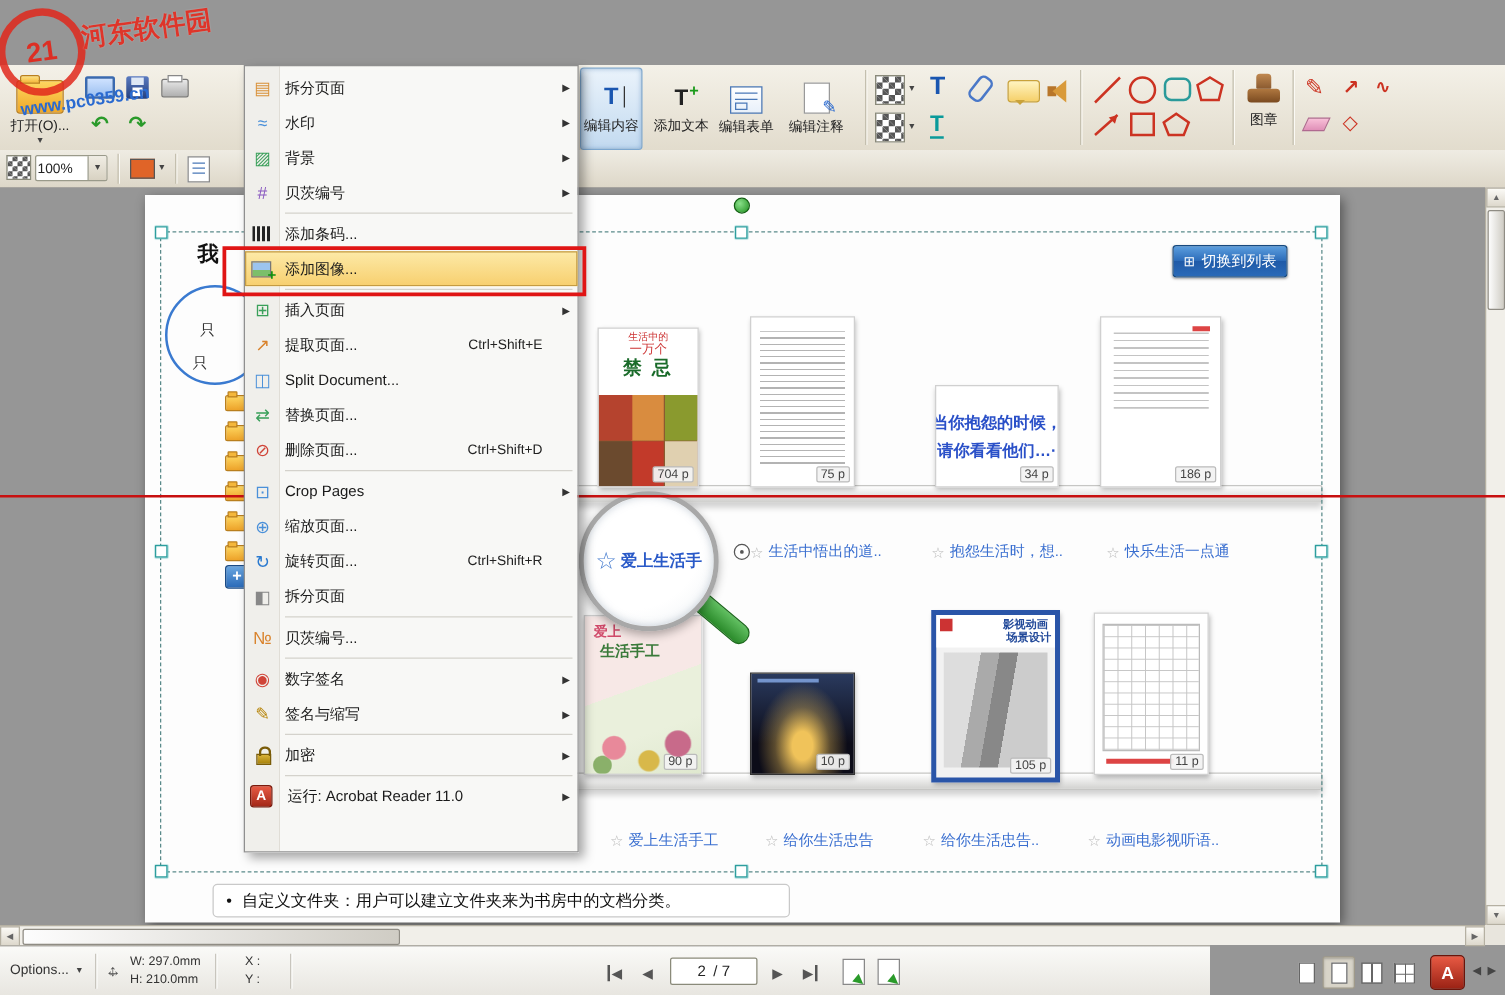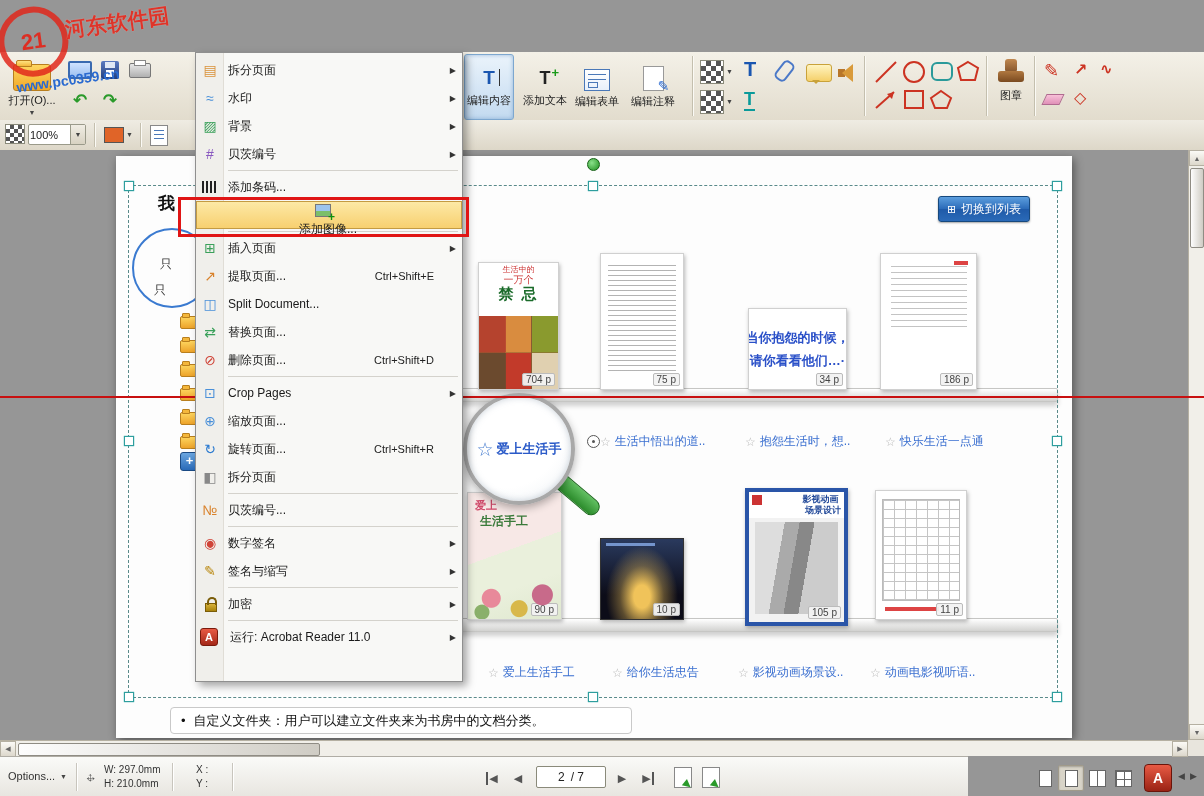--- a/index.html
+++ b/index.html
@@ -238,21 +238,21 @@
   .acro-big{position:absolute;left:1144px;top:7px;width:26px;height:26px;border:1px solid #6a140a;border-radius:4px;
     background:linear-gradient(#e85a44,#9a2214);color:#fff;font-weight:bold;font-size:14px;
     display:flex;align-items:center;justify-content:center;}
   .ovf{position:absolute;top:14px;font-size:9px;color:#444;}
 
   
   #docmenu{position:absolute;left:195px;top:52px;width:268px;height:630px;z-index:20;box-sizing:border-box;
     background:linear-gradient(90deg,#f0efeb 0,#f0efeb 27px,#e0ddd6 27px,#e0ddd6 28px,#f8f8f6 28px);
     border:1px solid #8f8f8f;box-shadow:4px 4px 8px rgba(0,0,0,.35);padding:3px 0;}
   .menu-item{position:relative;height:28px;display:flex;align-items:center;padding:0 6px 0 4px;font-size:12px;color:#1a1a1a;}
-  .menu-item.hl{background:linear-gradient(#fdeaa8,#f7cf6e);box-shadow:inset 0 0 0 1px #c49b42;flex-direction:column;}
+  .menu-item.hl{background:linear-gradient(#fdeaa8,#f7cf6e);box-shadow:inset 0 0 0 1px #c49b42;}
   .mi-ico{position:relative;flex:0 0 20px;width:20px;height:18px;margin-right:8px;display:flex;
     align-items:center;justify-content:center;font-size:14px;}
   .mi-label{flex:1;white-space:nowrap;}
   .mi-short{font-size:11px;color:#222;margin-right:12px;}
   .mi-sub{width:10px;text-align:right;font-size:8px;color:#333;}
   .menu-sep{height:1px;background:#d4d2cc;margin:2px 4px 2px 32px;}
   .mi-barcode:before{content:"";position:absolute;left:2px;top:3px;width:15px;height:12px;
     background:repeating-linear-gradient(90deg,#222 0 2px,transparent 2px 4px);}
   .mi-image-add:before{content:"";position:absolute;left:1px;top:3px;width:14px;height:11px;border:1px solid #777;
     background:linear-gradient(180deg,#9cc4ee 0 55%,#7cbf6a 55%);}
@@ -469,21 +469,21 @@
         <div class="shelf-label s2l1">
           <span class="star">☆</span>
           <span>爱上生活手工</span>
         </div>
         <div class="shelf-label s2l2">
           <span class="star">☆</span>
           <span>给你生活忠告</span>
         </div>
         <div class="shelf-label s2l3">
           <span class="star">☆</span>
-          <span>影视动画场景设..</span>
+          <span>给你生活忠告..</span>
         </div>
         <div class="shelf-label s2l4">
           <span class="star">☆</span>
           <span>动画电影视听语..</span>
         </div>
         <span class="handle" style="left: 8px; top: 25px;"></span>
         <span class="handle" style="left: 472px; top: 25px;"></span>
         <span class="handle" style="left: 936px; top: 25px;"></span>
         <span class="handle" style="left: 8px; top: 280px;"></span>
         <span class="handle" style="left: 936px; top: 280px;"></span>

